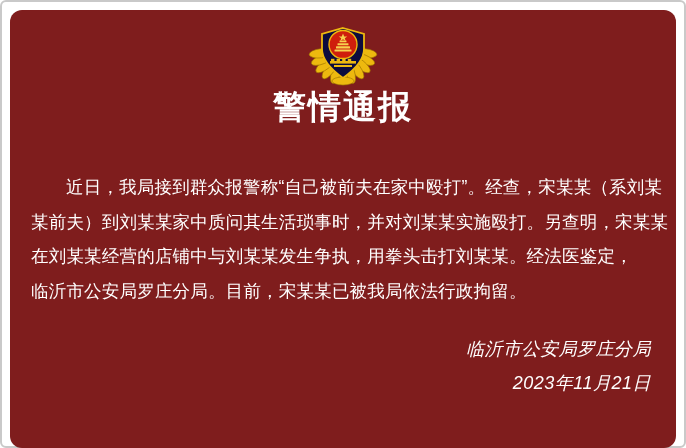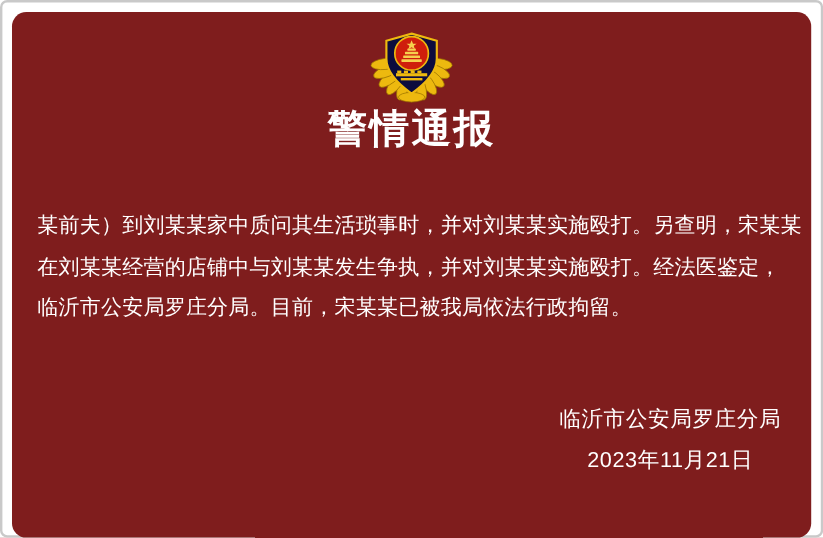--- a/index.html
+++ b/index.html
@@ -55,21 +55,22 @@
     line-height: 34.5px;
     letter-spacing: 0.2px;
     white-space: nowrap;
     color: #ffffff;
   }
   .body-line.indent { text-indent: 35px; }
   .sign-block {
     position: absolute;
     top: 322px;
     right: 25px;
-    text-align: center;
+    text-align: right;
+    font-style: italic;
   }
   .sign-line {
     font-size: 18px;
     line-height: 34px;
     letter-spacing: 0.5px;
     color: #ffffff;
     white-space: nowrap;
   }
 </style>
 </head>
@@ -112,22 +113,23 @@
         <rect x="32.6" y="33.8" width="3.4" height="2.2"></rect>
         <rect x="38.2" y="33.8" width="3.4" height="2.2"></rect>
         <rect x="43.8" y="33.8" width="3.4" height="2.2"></rect>
         <rect x="30" y="40" width="18" height="2"></rect>
       </g>
     </svg>
 
     <div class="title">警情通报</div>
 
     <div class="body-text">
+      <div class="body-line indent">近日，我局接到群众报警称“自己被前夫在家中殴打”。经查，宋某某（系刘某</div>
       <div class="body-line">某前夫）到刘某某家中质问其生活琐事时，并对刘某某实施殴打。另查明，宋某某</div>
-      <div class="body-line">在刘某某经营的店铺中与刘某某发生争执，并对刘某某实施殴打。经法医鉴定，</div>
+      <div class="body-line">在刘某某经营的店铺中与刘某某发生争执，用拳头击打刘某某。经法医鉴定，</div>
       <div class="body-line">临沂市公安局罗庄分局。目前，宋某某已被我局依法行政拘留。</div>
     </div>
 
     <div class="sign-block">
       <div class="sign-line">临沂市公安局罗庄分局</div>
       <div class="sign-line">2023年11月21日</div>
     </div>
 
   </div>
 </div>

